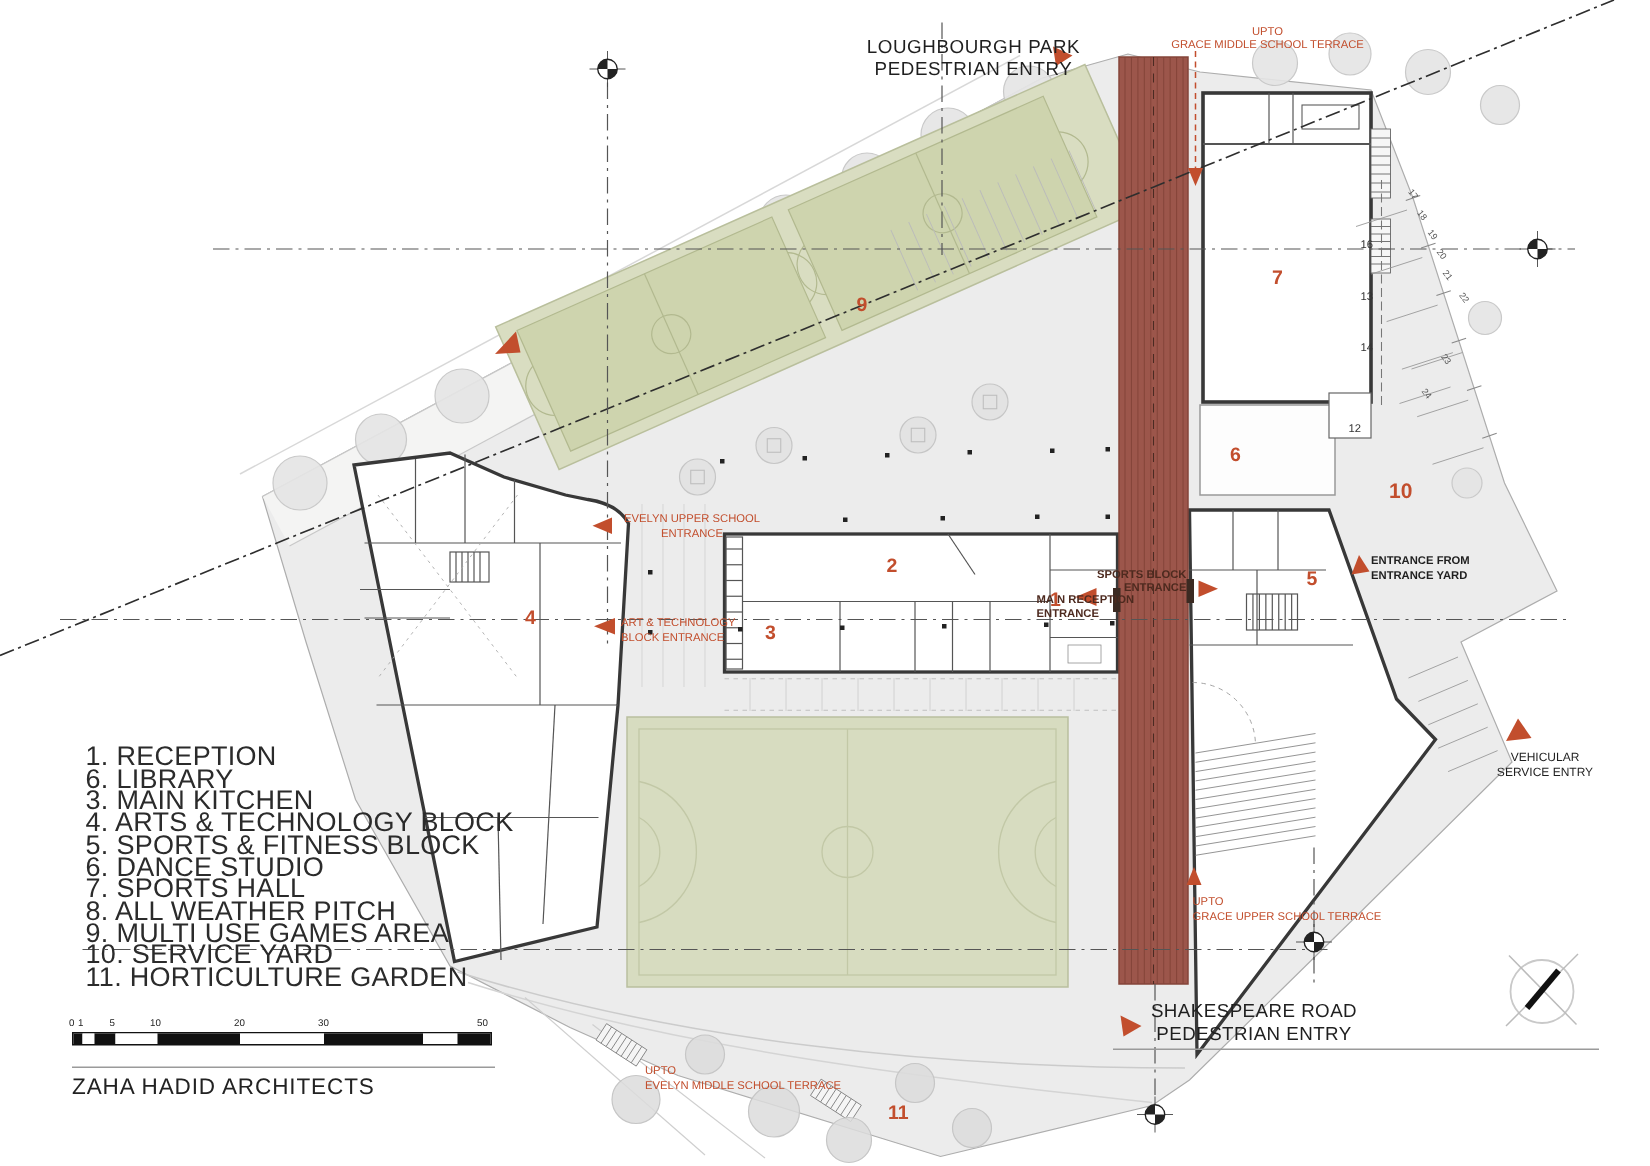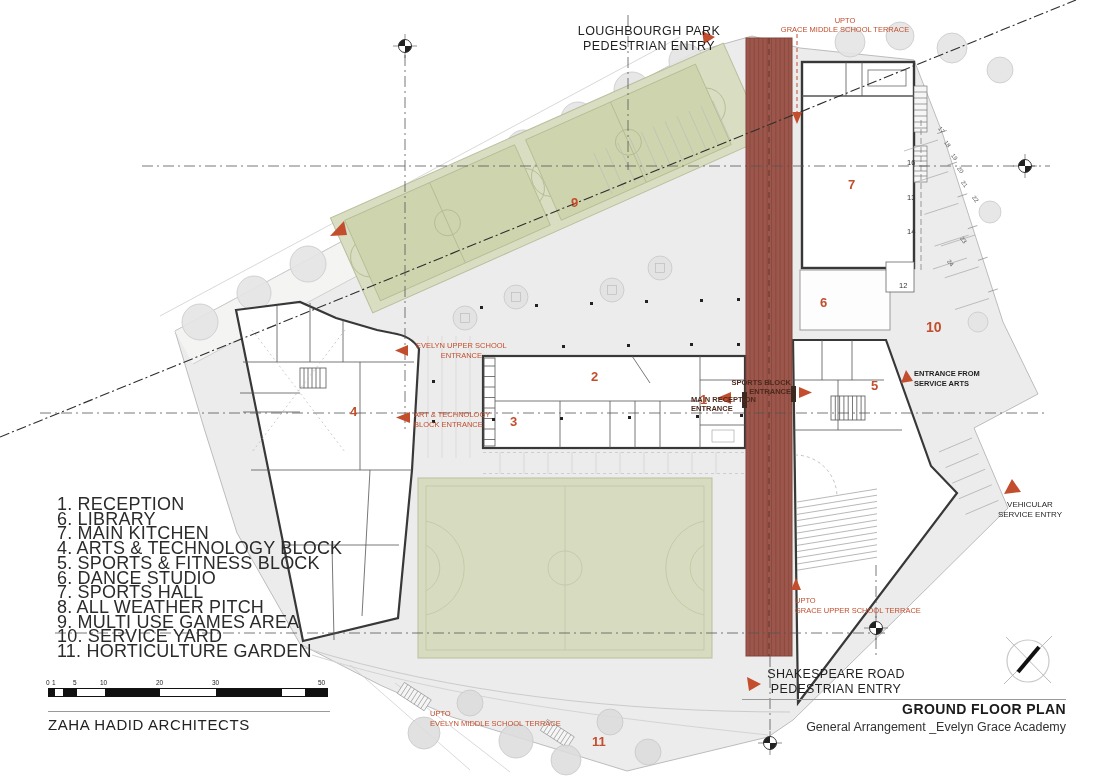--- a/index.html
+++ b/index.html
@@ -437,21 +437,21 @@
   <span>ENTRANCE</span>
 </div>
 
 <div class="lbl maroon" style="left:691px;top:396px;width:100px;text-align:left;font-size:7.5px;line-height:8.8px;">
   <span>MAIN RECEPTION</span>
   <span>ENTRANCE</span>
 </div>
 
 <div class="lbl blk" style="left:914px;top:369px;font-size:7.5px;font-weight:bold;line-height:9.5px;">
   <span>ENTRANCE FROM</span>
-  <span>SERVICE ARTS</span>
+  <span>ENTRANCE YARD</span>
 </div>
 
 <div class="lbl blk" style="left:1030px;top:500px;transform:translateX(-50%);text-align:center;font-size:8px;line-height:10px;">
   <span>VEHICULAR</span>
   <span>SERVICE ENTRY</span>
 </div>
 
 <div class="lbl orange" style="left:795px;top:596px;font-size:7.5px;line-height:9.5px;">
   <span>UPTO</span>
   <span>GRACE UPPER SCHOOL TERRACE</span>
@@ -487,21 +487,21 @@
 <div class="pnum" style="left:951px;top:154px;">19</div>
 <div class="pnum" style="left:957px;top:167px;">20</div>
 <div class="pnum" style="left:961px;top:181px;">21</div>
 <div class="pnum" style="left:972px;top:196px;">22</div>
 <div class="pnum" style="left:960px;top:237px;">23</div>
 <div class="pnum" style="left:947px;top:260px;">24</div>
 
 <div class="legend">
   <div>1. RECEPTION</div>
   <div>6. LIBRARY</div>
-  <div>7. MAIN KITCHEN</div>
+  <div>3. MAIN KITCHEN</div>
   <div>4. ARTS &amp; TECHNOLOGY BLOCK</div>
   <div>5. SPORTS &amp; FITNESS BLOCK</div>
   <div>6. DANCE STUDIO</div>
   <div>7. SPORTS HALL</div>
   <div>8. ALL WEATHER PITCH</div>
   <div>9. MULTI USE GAMES AREA</div>
   <div>10. SERVICE YARD</div>
   <div>11. HORTICULTURE GARDEN</div>
 </div>
 
@@ -523,18 +523,14 @@
   <span style="left:100px">10</span>
   <span style="left:156px">20</span>
   <span style="left:212px">30</span>
   <span style="left:318px">50</span>
 </div>
 
 <div class="rule" style="left:48px;top:711px;width:282px;"></div>
 <div class="firm">ZAHA HADID ARCHITECTS</div>
 
 <div class="rule" style="left:742px;top:699px;width:324px;"></div>
-<div class="titleblock">
-  <div class="t1">GROUND FLOOR PLAN</div>
-  <div class="t2">General Arrangement _Evelyn Grace Academy</div>
-</div>
 
 </div>
 
 </body></html>

